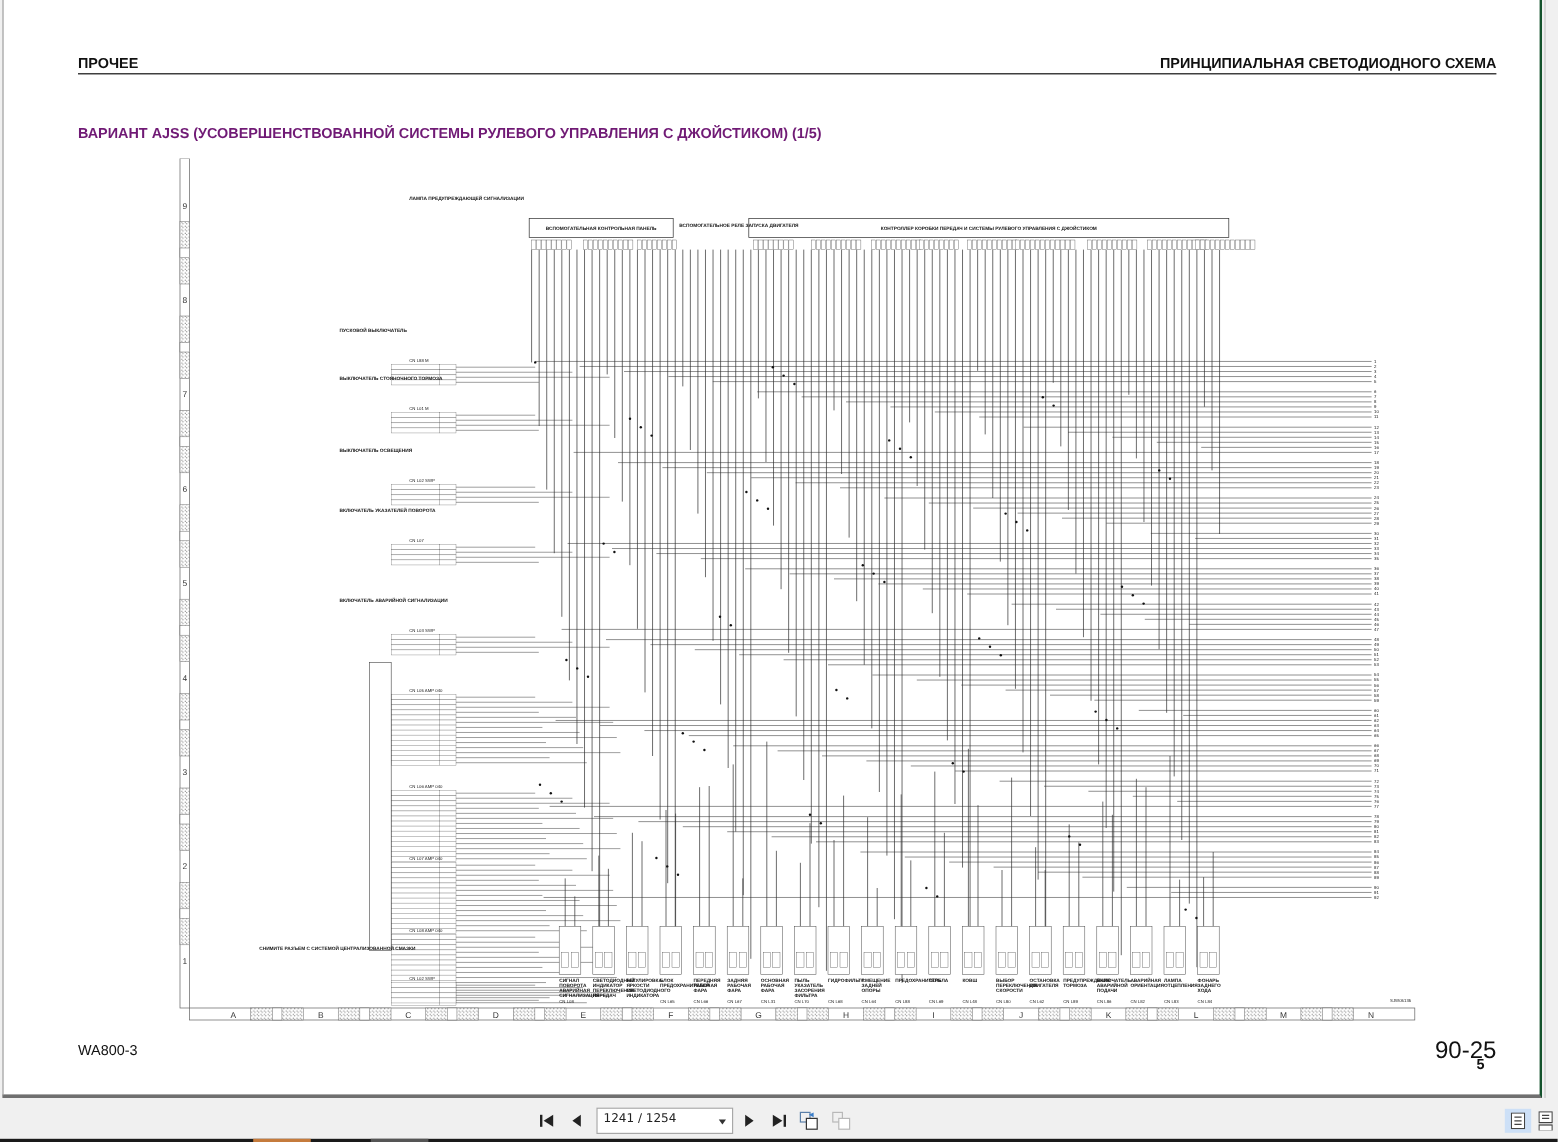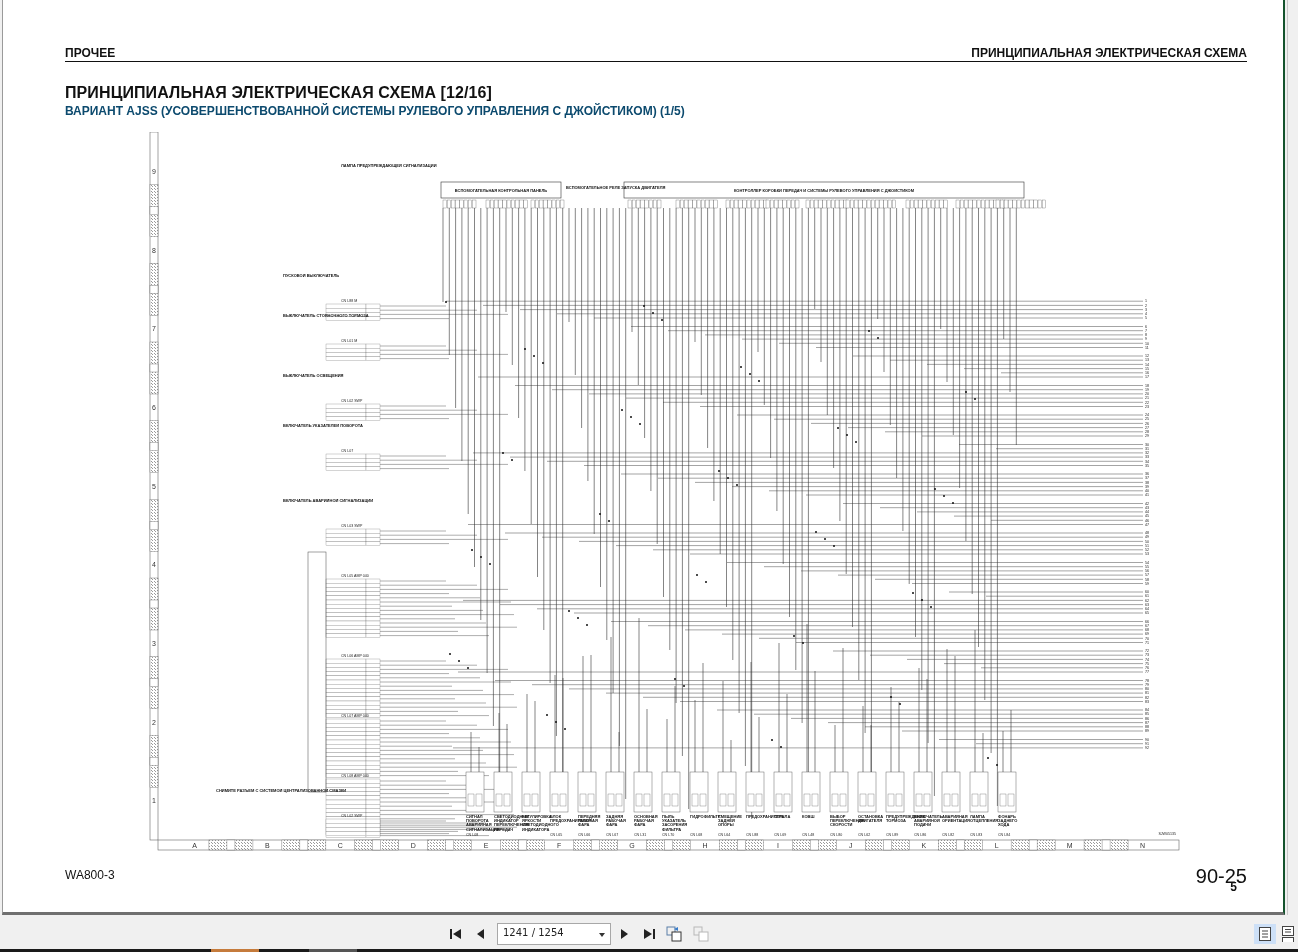--- a/index.html
+++ b/index.html
@@ -4,21 +4,21 @@
 <style>
   * { box-sizing: border-box; margin: 0; padding: 0; }
   html, body { width: 1298px; height: 952px; overflow: hidden; background: #f0f0f0; font-family: "Liberation Sans", sans-serif; }
   #viewer { position: absolute; left: 0; top: 0; width: 1298px; height: 952px; background: #f0f0f0; }
   #page { position: absolute; left: 2px; top: 0; width: 1283px; height: 915px; background: #ffffff; border-right: 2px solid #14532d; border-bottom: 3px solid #6f6f6f; border-left: 1px solid #9a9a9a; }
   #vscroll { position: absolute; right: 0; top: 0; width: 11px; height: 915px; background: #f0f0f0; border-left: 1px solid #c8c8c8; }
   .hdr-left { position: absolute; left: 62px; top: 46px; font-size: 12px; font-weight: bold; color: #111; }
   .hdr-right { position: absolute; right: 36px; top: 46px; font-size: 12px; font-weight: bold; color: #111; }
   .hdr-rule { position: absolute; left: 62px; right: 36px; top: 61px; height: 1px; background: #111; }
   .title { position: absolute; left: 62px; top: 84px; font-size: 16px; font-weight: bold; color: #111; letter-spacing: 0.1px; }
-  .subtitle { position: absolute; left: 62px; top: 104px; font-size: 12px; font-weight: bold; color: #0c4a6e; }
+  .subtitle { position: absolute; left: 62px; top: 104px; font-size: 12px; font-weight: bold; color: #701a75; }
   .footer-model { position: absolute; left: 62px; top: 868px; font-size: 12px; color: #111; }
   .footer-page { position: absolute; right: 36px; top: 865px; font-size: 20px; color: #111; }
   .footer-sub { position: absolute; right: 46px; top: 880px; font-size: 12px; font-weight: 900; color: #111; }
   #diagram { position: absolute; left: 143px; top: 132px; width: 1045px; height: 720px; }
   #diagram svg { width: 100%; height: 100%; }
   .ruler-text { font-family: "Liberation Sans", sans-serif; font-size: 7px; fill: #333; }
   .tiny { font-family: "Liberation Sans", sans-serif; font-size: 3.6px; fill: #222; }
   .tinyb { font-family: "Liberation Sans", sans-serif; font-size: 4px; font-weight: bold; fill: #111; }
   #toolbar { position: absolute; left: 0; top: 918px; width: 1298px; height: 32px; }
   .tb-btn { position: absolute; top: 7px; width: 18px; height: 18px; display: flex; align-items: center; justify-content: center; color: #222; cursor: pointer; }
@@ -30,24 +30,23 @@
   #taskbar .seg1 { position: absolute; left: 211px; width: 48px; height: 3px; background: #c57b3c; }
   #taskbar .seg2 { position: absolute; left: 309px; width: 48px; height: 3px; background: #555; }
 </style>
 </head>
 <body>
 
 <div id="viewer">
 
   <div id="page">
     <div class="hdr-left">ПРОЧЕЕ</div>
-    <div class="hdr-right">ПРИНЦИПИАЛЬНАЯ ЭЛЕКТРИЧЕСКАЯ СХЕМА</div>
+    <div class="hdr-right">ПРИНЦИПИАЛЬНАЯ СВЕТОДИОДНОГО СХЕМА</div>
     <div class="hdr-rule"></div>
 
-    <div class="title">ПРИНЦИПИАЛЬНАЯ ЭЛЕКТРИЧЕСКАЯ СХЕМА [12/16]</div>
     <div class="subtitle">ВАРИАНТ AJSS (УСОВЕРШЕНСТВОВАННОЙ СИСТЕМЫ РУЛЕВОГО УПРАВЛЕНИЯ С ДЖОЙСТИКОМ) (1/5)</div>
 
     <div id="diagram">
       <svg id="diagram-svg" viewBox="0 0 1045 720" xmlns="http://www.w3.org/2000/svg">
         <defs>
           <pattern id="hatch" width="3" height="3" patternUnits="userSpaceOnUse">
             <rect width="3" height="3" fill="#fff"></rect>
             <rect width="1" height="1" fill="#9a9a9a"></rect>
             <rect x="2" y="2" width="1" height="1" fill="#9a9a9a"></rect>
           </pattern>

